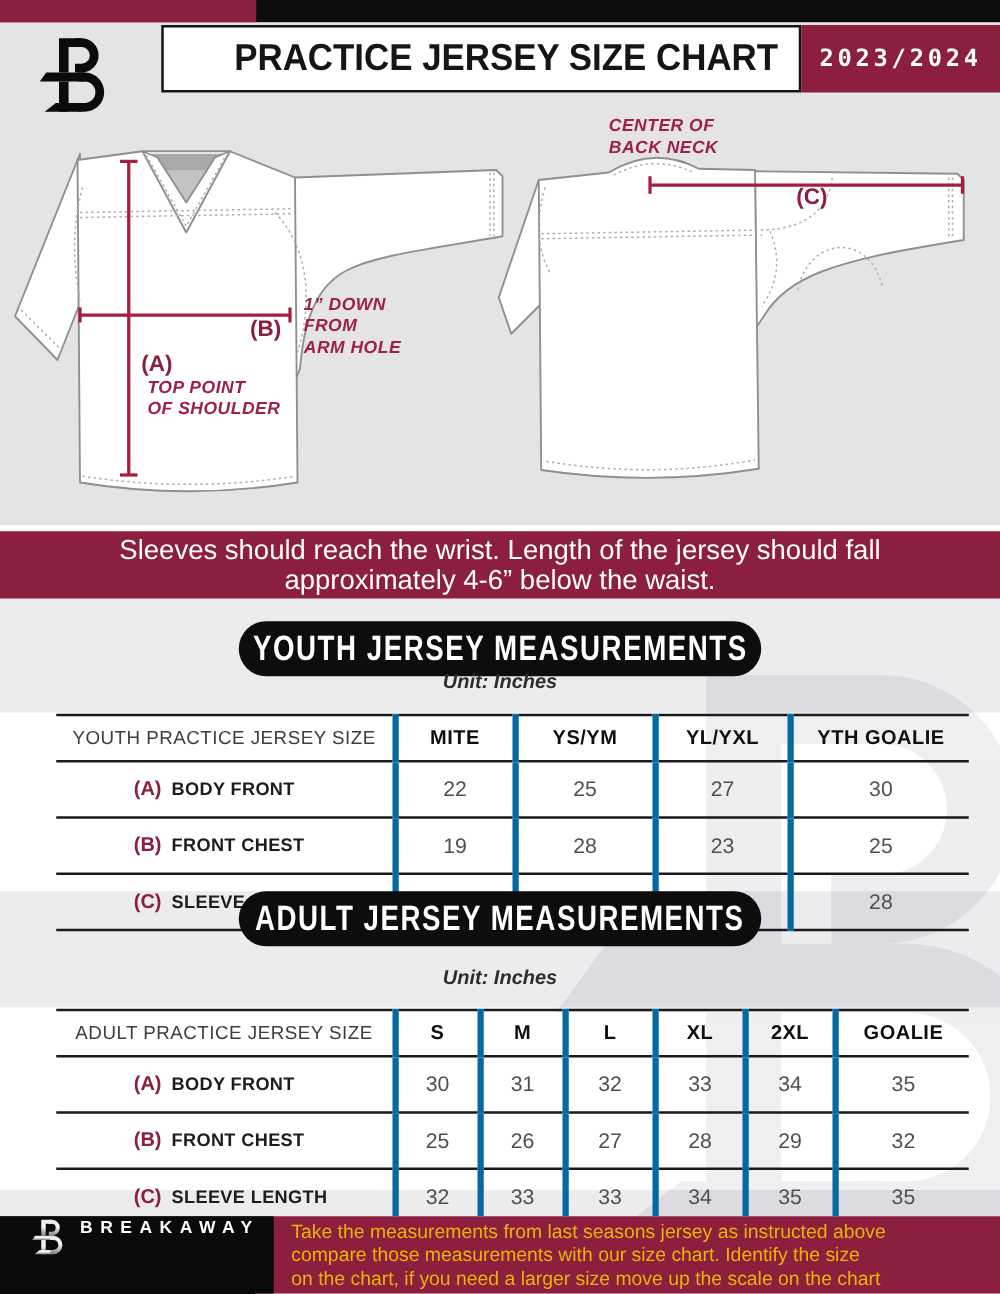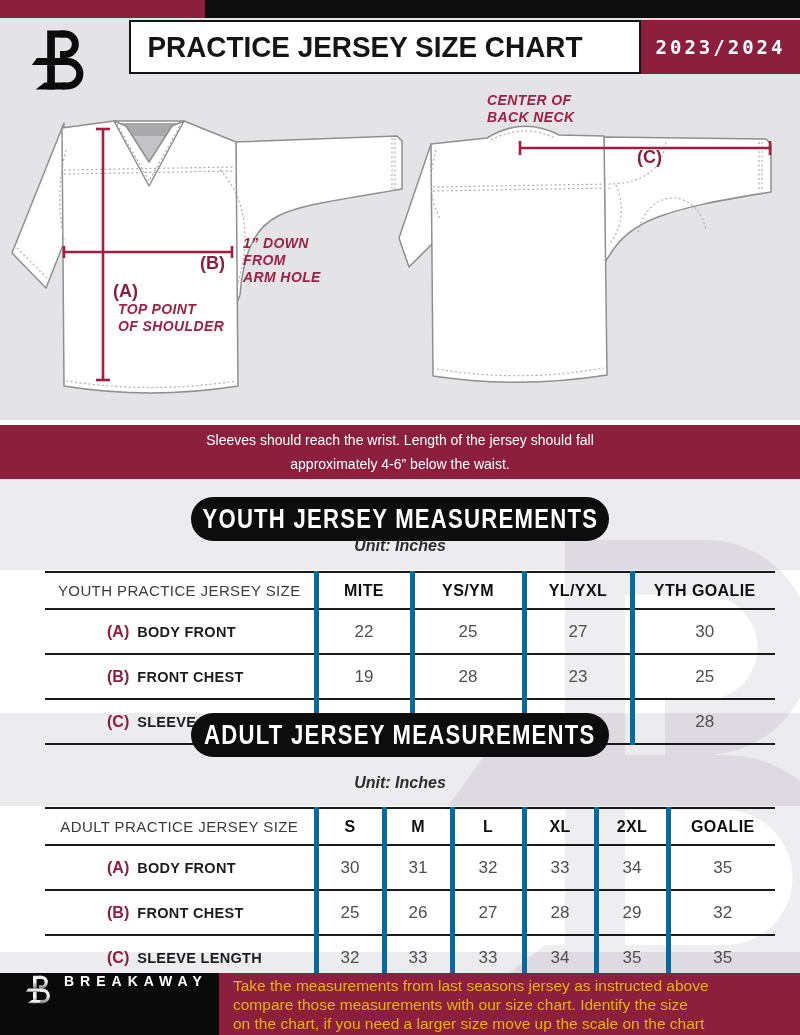--- a/index.html
+++ b/index.html
@@ -17,38 +17,38 @@
     font-family:"Liberation Sans",sans-serif;
     -webkit-font-smoothing:antialiased;
   }
   
   .top-strip{position:absolute;top:0;left:0;width:800px;height:18px;background:#0D0D0D;}
   .top-strip .maroon-chunk{position:absolute;left:0;top:0;width:205px;height:18px;background:var(--maroon);}
   
   .hero{position:absolute;top:18px;left:0;width:800px;height:402px;background:var(--hero-gray);}
   .title-box{
     position:absolute;left:129px;top:2px;width:512px;height:54px;background:#fff;
-    border:2px solid #141414;display:flex;align-items:center;justify-content:flex-start;z-index:2;
+    border:2px solid #141414;display:flex;align-items:center;justify-content:flex-end;z-index:2;
   }
   .title-text{font-size:30px;font-weight:800;color:#151515;white-space:nowrap;transform:scaleX(.93);letter-spacing:0;}
   .season-box{
     position:absolute;left:641px;top:2px;width:159px;height:54px;background:var(--maroon);
     display:flex;align-items:center;justify-content:center;z-index:2;
   }
   .season-text{font-family:"DejaVu Sans Mono",monospace;font-size:19px;font-weight:700;color:#fff;letter-spacing:3px;}
   .logo-badge{position:absolute;left:28px;top:8px;width:64px;height:68px;color:#0b0b0b;z-index:2;}
   .diagram-svg{position:absolute;left:0;top:72px;width:800px;height:330px;z-index:1;}
   .annot-note{font-style:italic;font-weight:600;font-size:14px;letter-spacing:.4px;fill:var(--annot);}
   .annot-key{font-weight:800;font-size:18px;fill:#8C1F3E;}
   
   .white-gap{position:absolute;top:420px;left:0;width:800px;height:5px;background:#fff;}
   .banner{
     position:absolute;top:425px;left:0;width:800px;height:54px;background:var(--maroon);
     display:flex;flex-direction:column;align-items:center;justify-content:center;
-    color:#fff;font-size:14px;line-height:24px;font-weight:400;
+    color:#fff;font-size:22px;line-height:24px;font-weight:400;
   }
   
   .main{position:absolute;top:479px;left:0;width:800px;height:494px;background:#fff;overflow:hidden;}
   .band{position:absolute;left:0;width:800px;background:var(--band-gray);}
   .band.b1{top:0;height:91px;}
   .band.b3{top:234px;height:93px;}
   .band.b5{top:473px;height:21px;}
   .watermark{position:absolute;left:415px;top:41px;width:500px;height:500px;color:#4d4766;opacity:.09;}
   .pill{
     position:absolute;left:191px;width:418px;height:44px;background:#0D0D0D;border-radius:22px;

